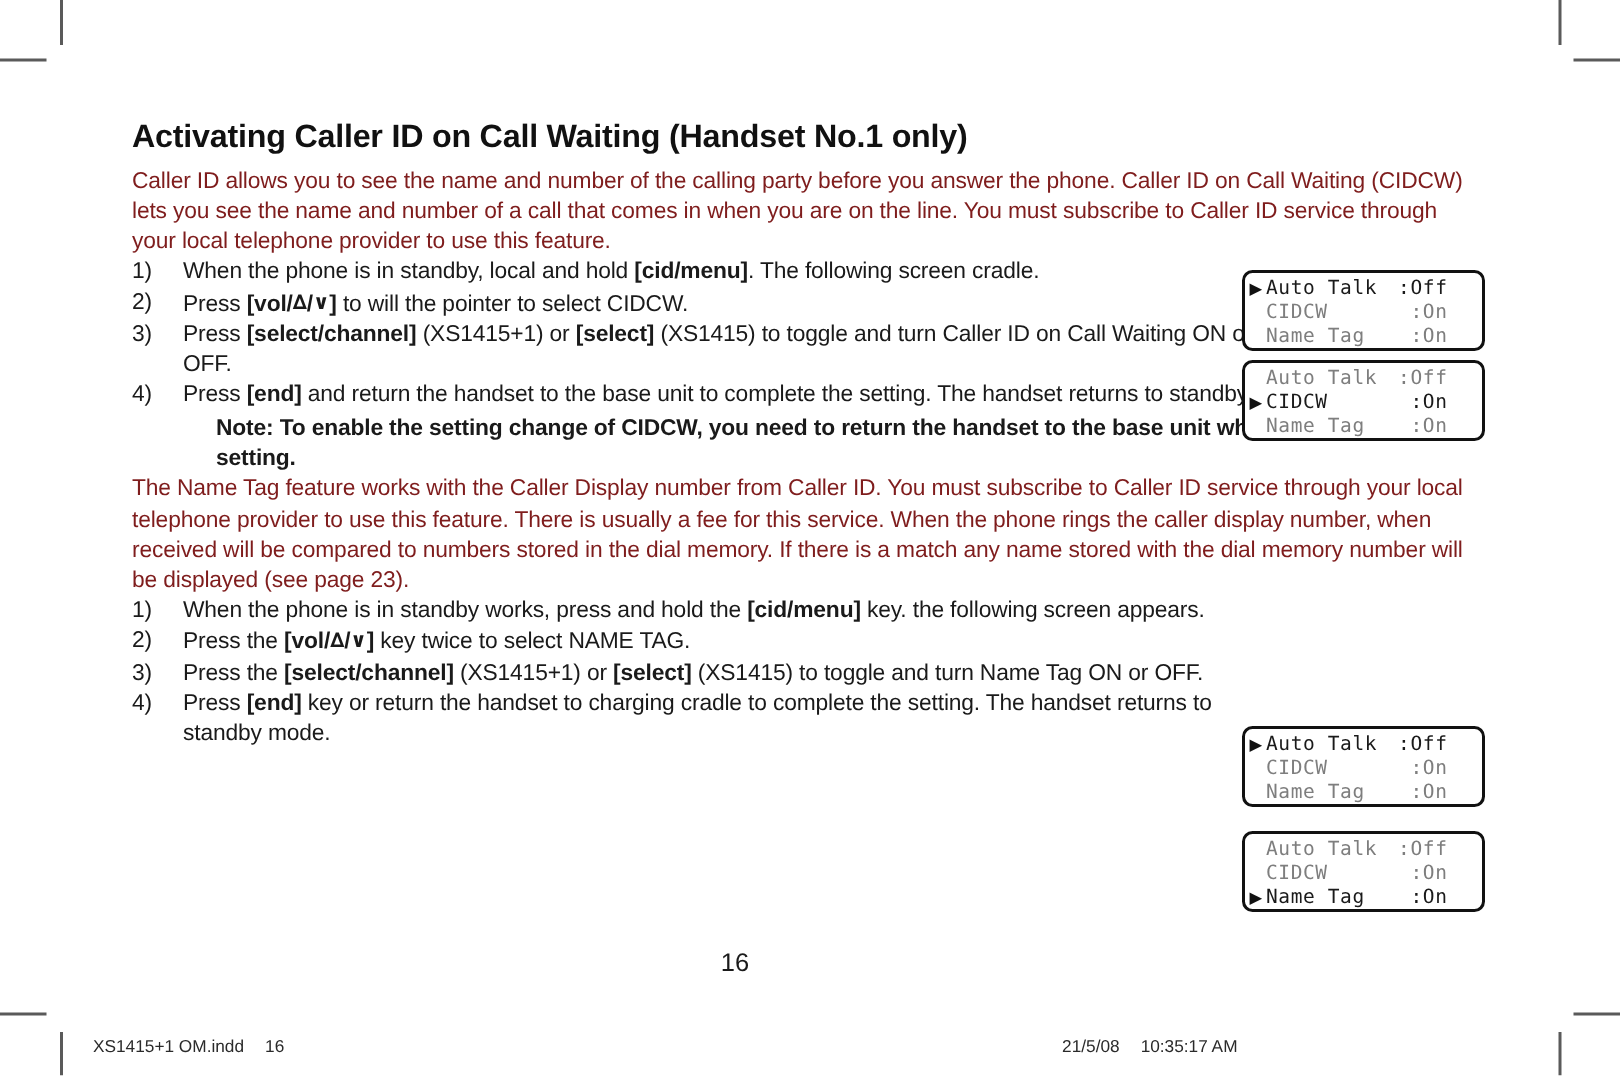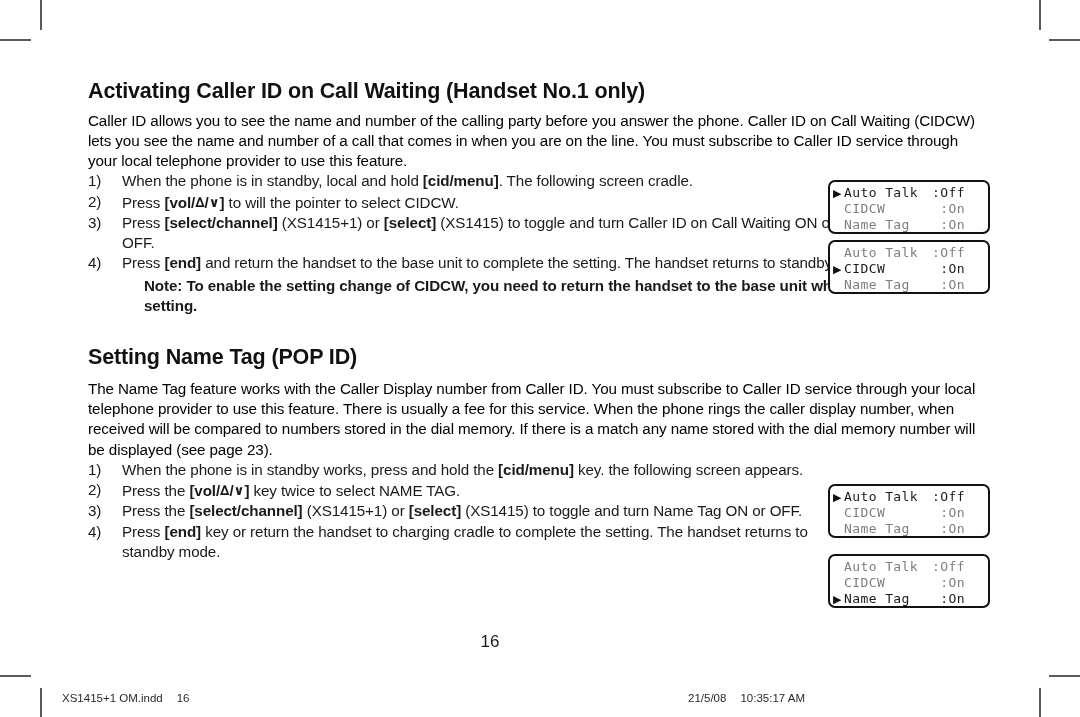--- a/index.html
+++ b/index.html
@@ -54,21 +54,21 @@
   h1.section-heading.second {
     margin-top: 30px;
     margin-bottom: 9px;
   }
 
   p.body-text {
     font-size: 15.2px;
     line-height: 20.2px;
     margin: 0;
     letter-spacing: -0.1px;
-    color: #000000;
+    color: #7f1d1d;
   }
 
   ol.steps {
     list-style: none;
     margin: 0;
     padding: 0;
     font-size: 15.2px;
     line-height: 20.3px;
     letter-spacing: -0.1px;
   }
@@ -158,20 +158,21 @@
   }
 
   
   .footer {
     position: absolute;
     left: 0; top: 690px;
     width: 884px;
     height: 24px;
     font-size: 11.5px;
     color: #2a2a2a;
+    padding-left: 20px;
   }
   .footer .f-left  { position: absolute; left: 62px;  top: 2px; }
   .footer .f-right { position: absolute; right: 79px; top: 2px; }
   .footer .f-page  { margin-left: 14px; }
   .footer .f-time  { margin-left: 14px; }
 </style>
 </head>
 <body>
 
 <div class="crop crop-v crop-tl-v"></div>
@@ -193,21 +194,20 @@
 
     <ol class="steps steps-narrow" id="steps-1">
         <li><span class="num">1)</span><span>When the phone is in standby, local and hold </span><b>[cid/menu]</b><span>. The following screen cradle.</span></li>
         <li><span class="num">2)</span><span>Press </span><b>[vol/</b><b class="arrow-up">∆</b><b>/</b><b class="arrow-dn">∨</b><b>]</b><span> to will the pointer to select CIDCW.</span></li>
         <li><span class="num">3)</span><span>Press </span><b>[select/channel]</b><span> (XS1415+1) or </span><b>[select]</b><span> (XS1415) to toggle and turn Caller ID on Call Waiting ON or OFF.</span></li>
         <li><span class="num">4)</span><span>Press </span><b>[end]</b><span> and return the handset to the base unit to complete the setting. The handset returns to standby.</span></li>
       </ol>
 
     <p class="note">Note: To enable the setting change of CIDCW, you need to return the handset to the base unit when you complete the setting.</p>
 
-    <h1 class="section-heading second">Setting Name Tag (POP ID)</h1>
 
     <p class="body-text">The Name Tag feature works with the Caller Display number from Caller ID. You must subscribe to Caller ID service through your local telephone provider to use this feature. There is usually a fee for this service. When the phone rings the caller display number, when received will be compared to numbers stored in the dial memory. If there is a match any name stored with the dial memory number will be displayed (see page 23).</p>
 
     <ol class="steps steps-narrow" id="steps-2">
         <li><span class="num">1)</span><span>When the phone is in standby works, press and hold the </span><b>[cid/menu]</b><span> key. the following screen appears.</span></li>
         <li><span class="num">2)</span><span> Press the </span><b>[vol/</b><b class="arrow-up">∆</b><b>/</b><b class="arrow-dn">∨</b><b>]</b><span> key twice to select NAME TAG.</span></li>
         <li><span class="num">3)</span><span>Press the </span><b>[select/channel]</b><span> (XS1415+1) or </span><b>[select]</b><span> (XS1415) to toggle and turn Name Tag ON or OFF.</span></li>
         <li><span class="num">4)</span><span>Press </span><b>[end]</b><span> key or return the handset to charging cradle to complete the setting. The handset returns to standby mode.</span></li>
       </ol>
   </div>

